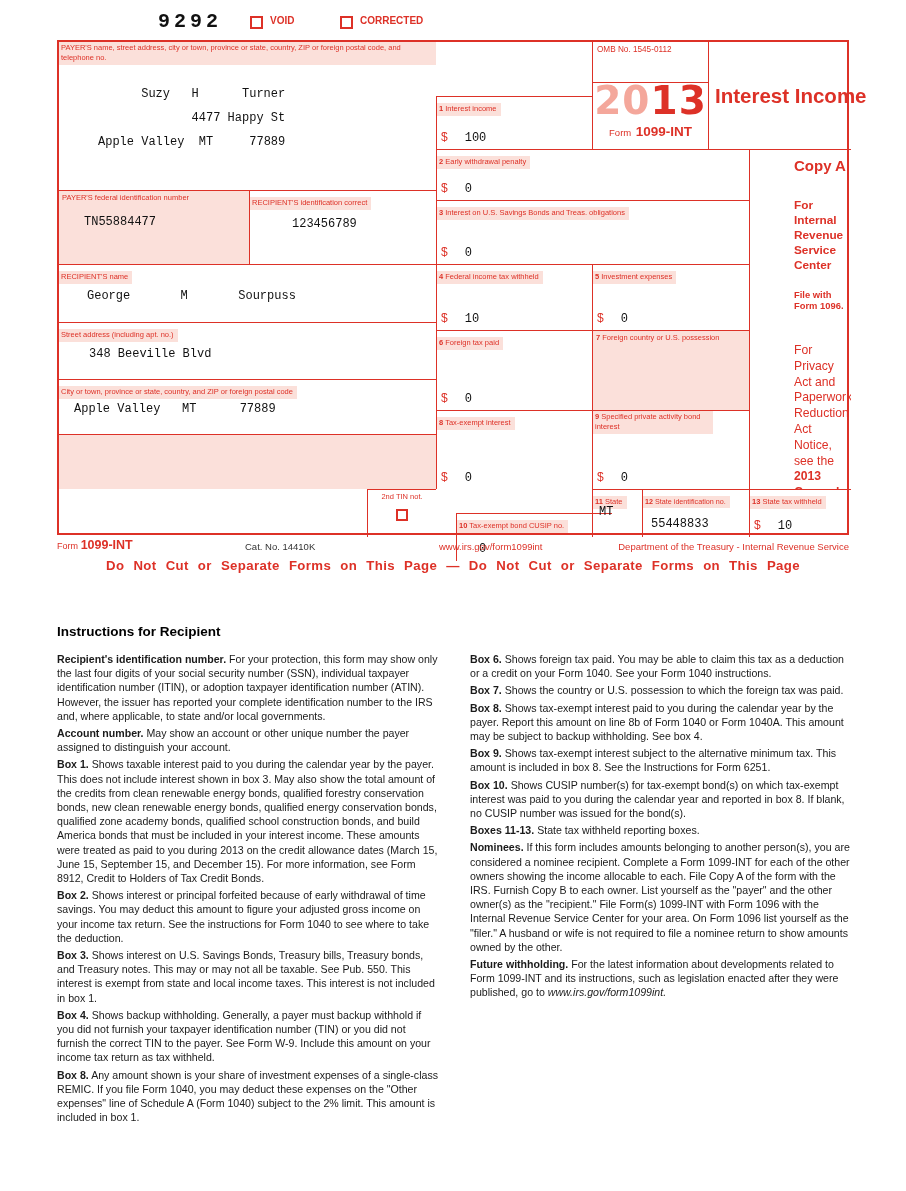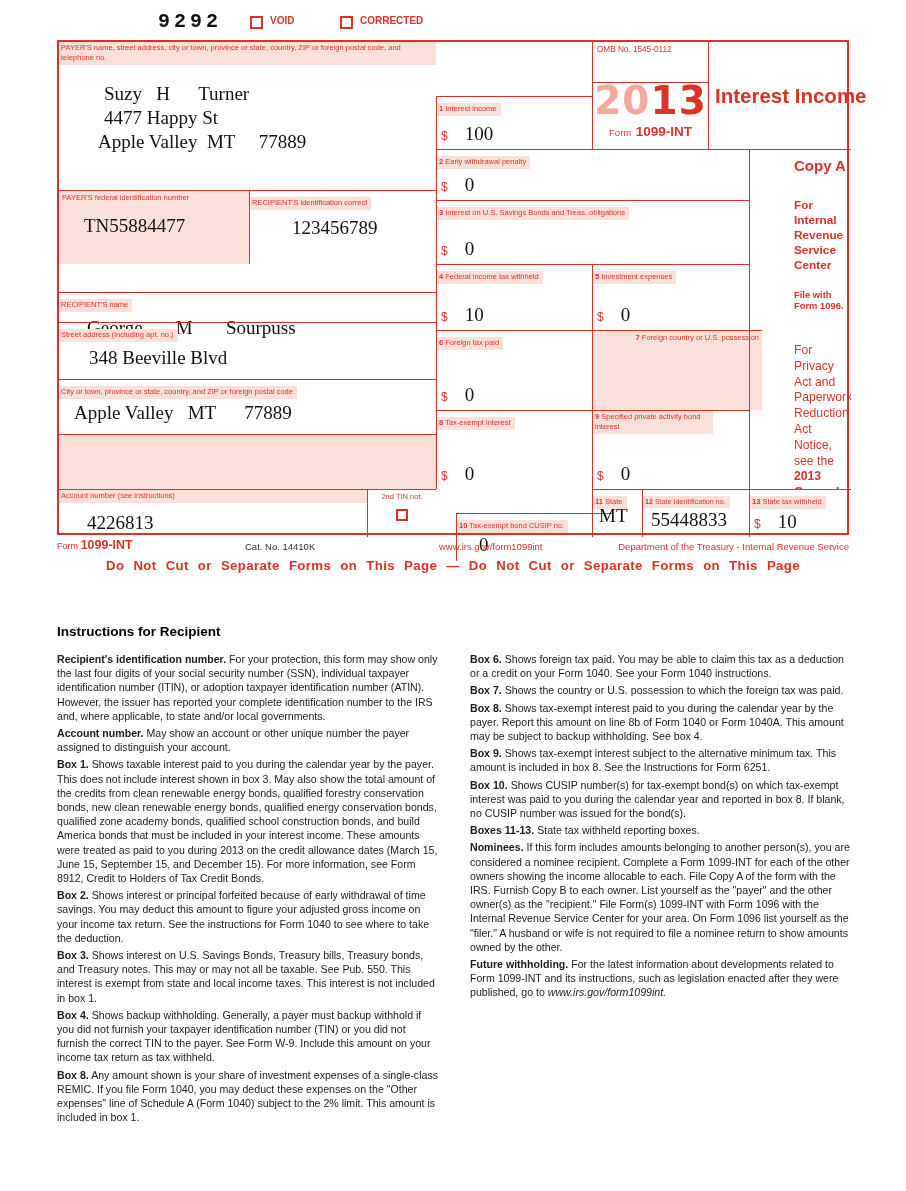--- a/index.html
+++ b/index.html
@@ -15,22 +15,22 @@
           border-top:1px solid var(--form-red,#DD3127); overflow:hidden; }
   .cell.nl { border-left:none; } .cell.nt { border-top:none; }
   .cell.ov { overflow:visible; }
   .pinkfill { background:var(--form-pink,#FBE0DA); }
 
   .lab { color:var(--form-red,#DD3127); font-size:7.5px; line-height:1.3; }
   .band { background:var(--form-pink,#FBE0DA); display:inline-block; padding:1px 4px 2px 2px; max-width:100%; }
   .band.block { display:block; }
   .num { font-weight:bold; }
 
-  .val { font-family:Liberation Serif, serif; font-size:19px;
-         color:var(--ink,#111); white-space:pre; }
+  .val { font-family:Liberation Mono, monospace; font-size:12px;
+         color:var(--ink,#111); white-space:pre;text-align:right; }
   .amount { position:absolute; left:4px; bottom:4px; display:flex; align-items:baseline; }
   .dollar { color:var(--form-red,#DD3127); font-size:12px; }
   .amount .val { margin-left:17px; }
 
   .cb { width:13px; height:13px; border:2px solid var(--form-red,#DD3127); display:inline-block;
         vertical-align:middle; background:#fff; }
 
   
   .printcode { position:absolute; left:158px; top:10px; font-family:"Liberation Mono","DejaVu Sans Mono",monospace;
                font-weight:bold; font-size:20px; letter-spacing:4px; color:#111; }
@@ -148,21 +148,21 @@
         </div>
     </div>
 
     <div class="cell" style="left:377px;top:288px;width:156px;height:80px;">
       <div class="lab band"><b class="num">6</b> <span>Foreign tax paid</span></div>
       <div class="amount">
           <span class="dollar">$</span>
           <span class="val">0</span>
         </div>
     </div>
-    <div class="cell pinkfill" style="left:533px;top:288px;width:170px;height:80px;text-align:right;">
+    <div class="cell pinkfill" style="left:533px;top:288px;width:157px;height:80px;">
       <div class="lab" style="padding:2px 3px;"><b class="num">7</b> <span>Foreign country or U.S. possession</span></div>
       <div class="val abs" style="left:8px;top:30px;"></div>
     </div>
 
     <div class="cell" style="left:377px;top:368px;width:156px;height:79px;">
       <div class="lab band"><b class="num">8</b> <span>Tax-exempt interest</span></div>
       <div class="amount">
           <span class="dollar">$</span>
           <span class="val">0</span>
         </div>
@@ -188,41 +188,37 @@
 
     <div class="cell nl pinkfill" style="left:0;top:148px;width:190px;height:74px;">
       <div class="lab" style="padding:2px 3px;">PAYER'S federal identification number</div>
       <div class="val abs" style="left:25px;top:24px;">TN55884477</div>
     </div>
     <div class="cell" style="left:190px;top:148px;width:187px;height:74px;">
       <div class="lab band">RECIPIENT'S identification correct</div>
       <div class="val abs" style="left:42px;top:26px;">123456789</div>
     </div>
 
-    <div class="cell nl" style="left:0;top:222px;width:377px;height:58px;margin-top:28px;">
+    <div class="cell nl" style="left:0;top:222px;width:377px;height:58px;">
       <div class="lab band">RECIPIENT'S name</div>
       <div class="val abs" style="left:28px;top:24px;">George       M       Sourpuss</div>
     </div>
 
     <div class="cell nl" style="left:0;top:280px;width:377px;height:57px;">
       <div class="lab band">Street address (including apt. no.)</div>
       <div class="val abs" style="left:30px;top:24px;">348 Beeville Blvd</div>
     </div>
 
     <div class="cell nl" style="left:0;top:337px;width:377px;height:55px;">
       <div class="lab band">City or town, province or state, country, and ZIP or foreign postal code</div>
       <div class="val abs" style="left:15px;top:22px;">Apple Valley   MT      77889</div>
     </div>
 
     <div class="cell nl pinkfill" style="left:0;top:392px;width:377px;height:55px;"></div>
 
-    <div class="cell nl" style="left:0;top:447px;width:308px;height:48px;">
-      <div class="lab band block">Account number (see instructions)</div>
-      <div class="val abs" style="left:28px;top:22px;">4226813</div>
-    </div>
     <div class="cell" style="left:308px;top:447px;width:69px;height:48px;text-align:center;">
       <div class="lab" style="padding-top:2px;">2nd TIN not.</div>
       <span class="cb" style="width:12px;height:12px;margin-top:6px;"></span>
     </div>
 
     <div class="cell" style="left:397px;top:447px;width:156px;height:48px;margin-top:24px;">
       <div class="lab band"><b class="num">10</b> <span>Tax-exempt bond CUSIP no.</span></div>
       <div class="val abs" style="left:22px;bottom:5px;">0</div>
     </div>
     <div class="cell" style="left:533px;top:447px;width:50px;height:48px;">

